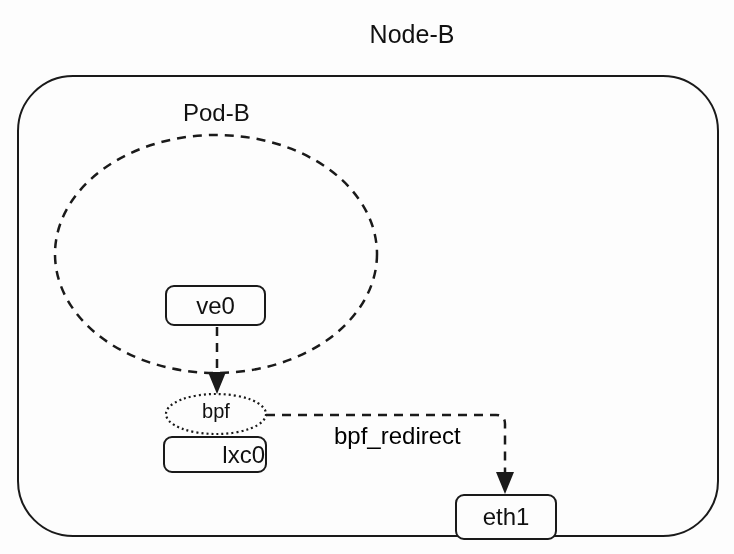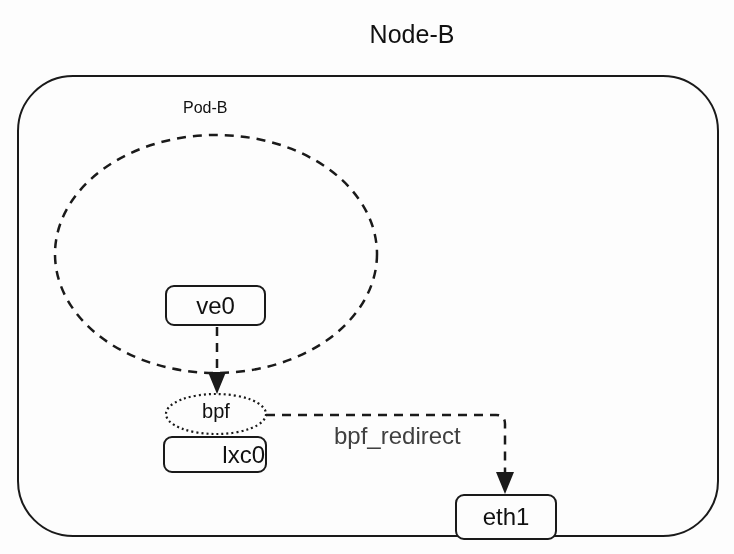--- a/index.html
+++ b/index.html
@@ -73,38 +73,38 @@
     font-size: 24px;
     color: #111111;
   }
   .box-ve0  { left: 165px; top: 285px; width: 101px; height: 41px; }
   .box-lxc0 { left: 163px; top: 436px; width: 104px; height: 37px; justify-content: flex-end; }
   .box-eth1 { left: 455px; top: 494px; width: 102px; height: 46px; }
   .pod-label {
     position: absolute;
     left: 183px;
     top: 99px;
-    font-size: 16px;
+    font-size: 24px;
     color: #111111;
   }
   .bpf-label {
     position: absolute;
     left: 166px;
     top: 400px;
     width: 100px;
     text-align: center;
     font-size: 20px;
     color: #111111;
   }
   .edge-label {
     position: absolute;
     left: 334px;
     top: 422px;
     font-size: 24px;
-    color: #404040;
+    color: #000000;
   }
 </style>
 </head>
 <body>
 
 <div class="canvas">
 
   <div class="title">Node-B</div>
 
   <div class="node-box"></div>

